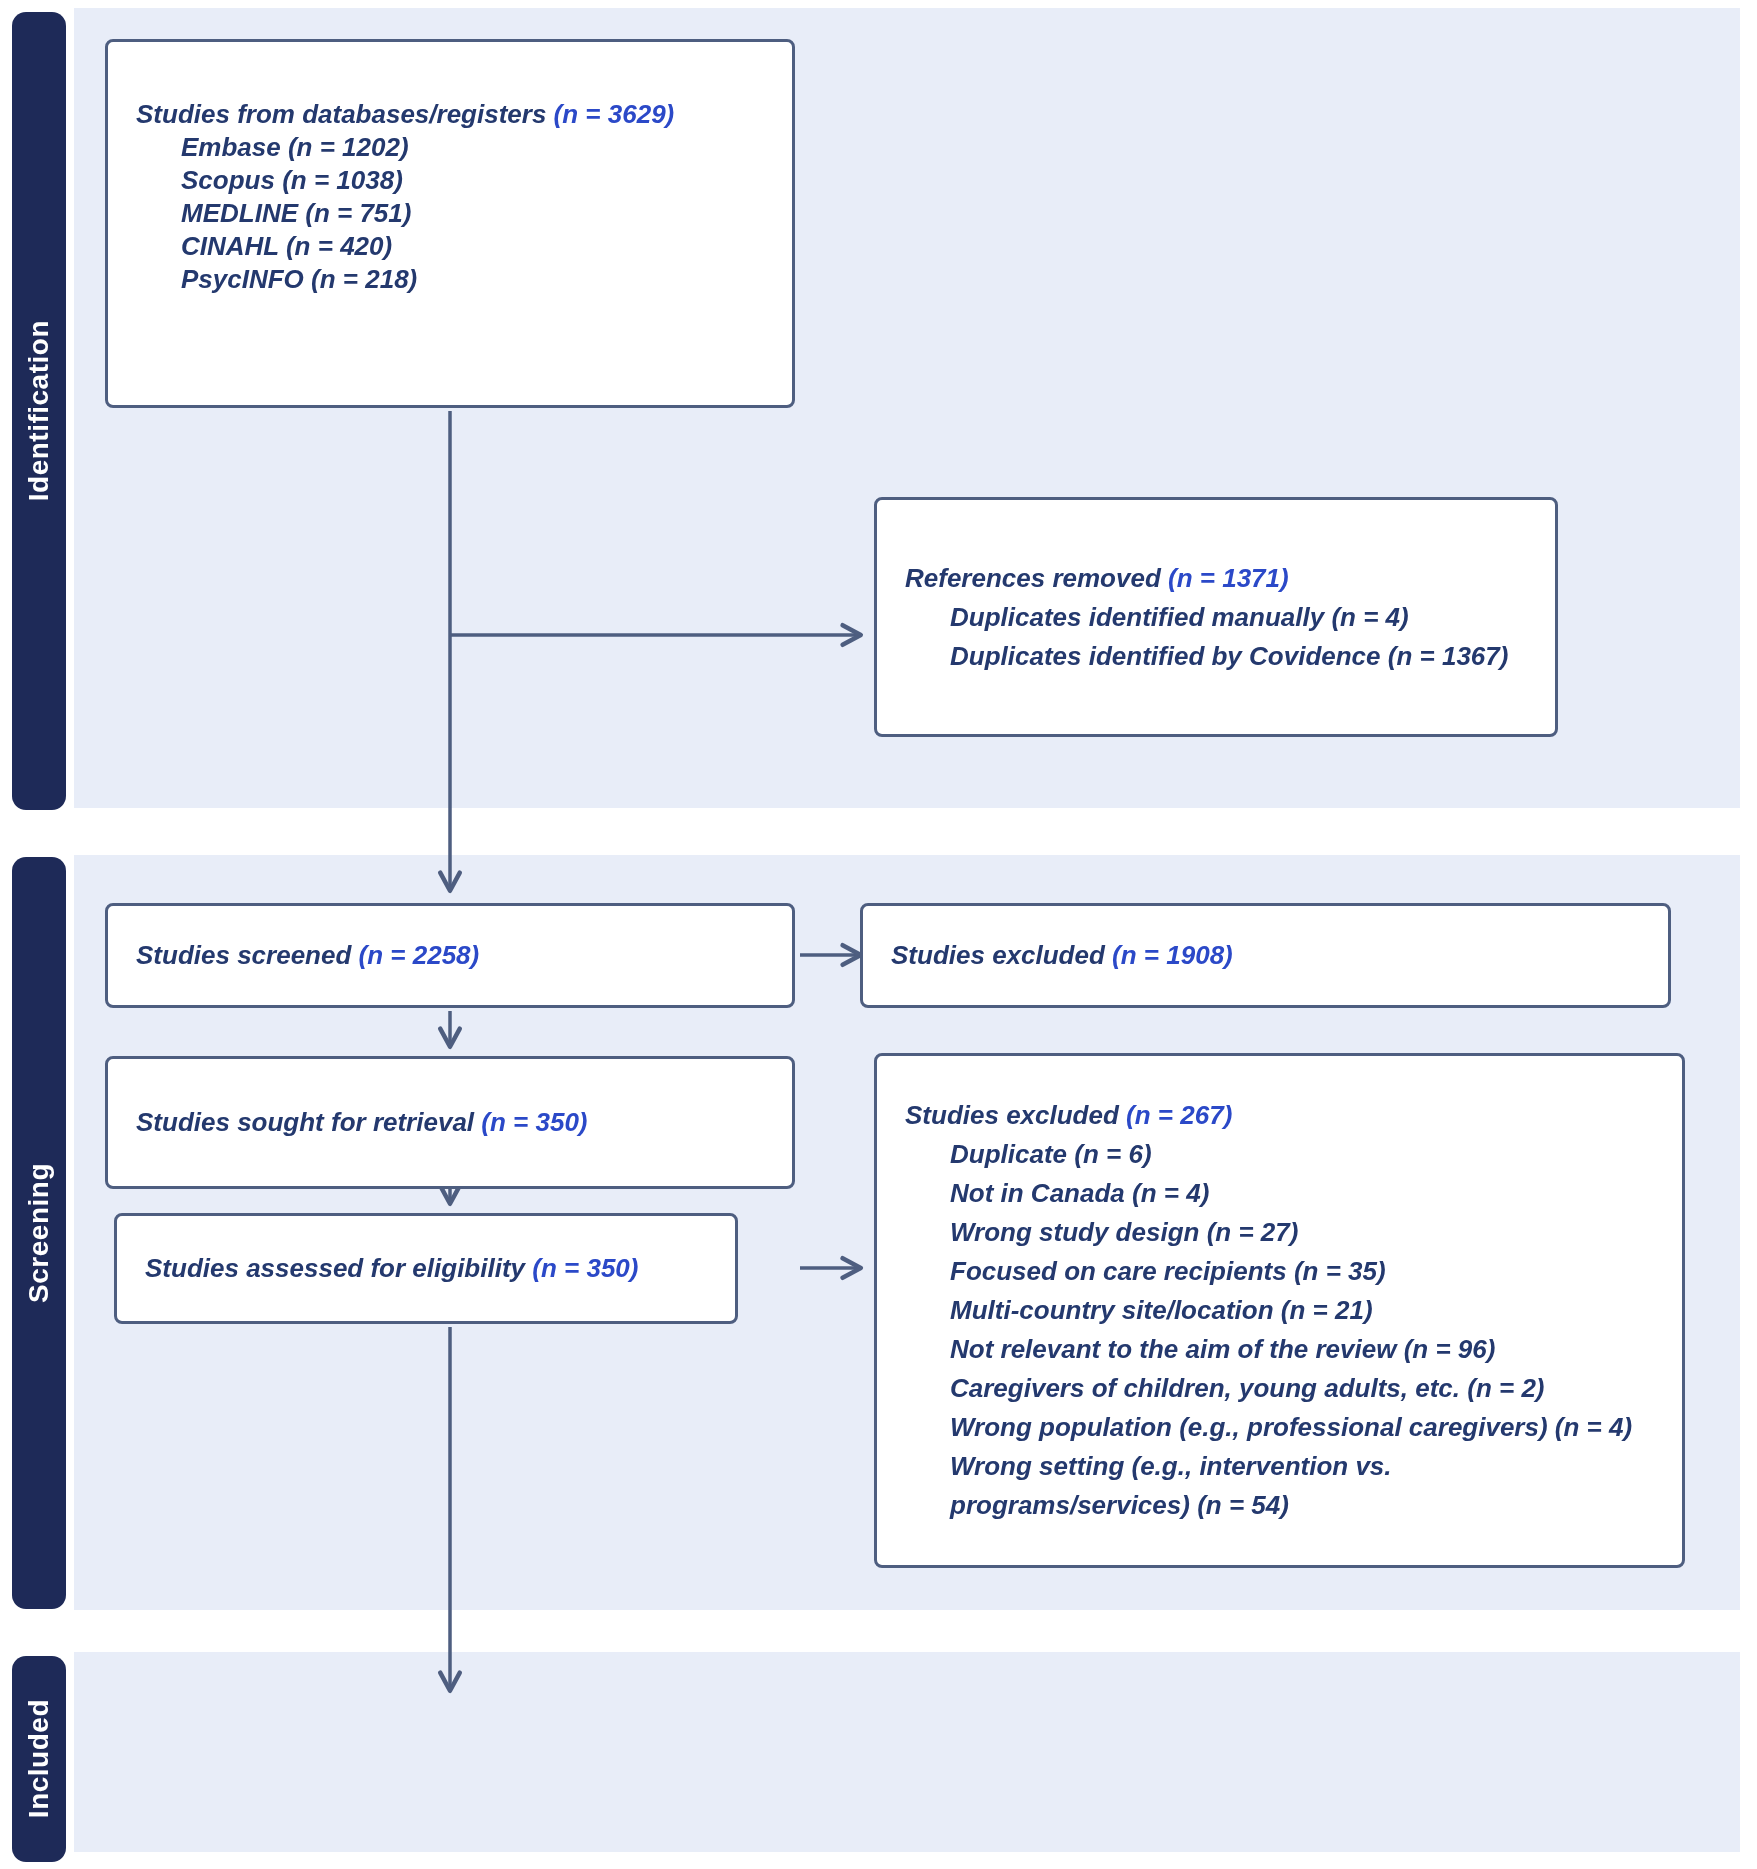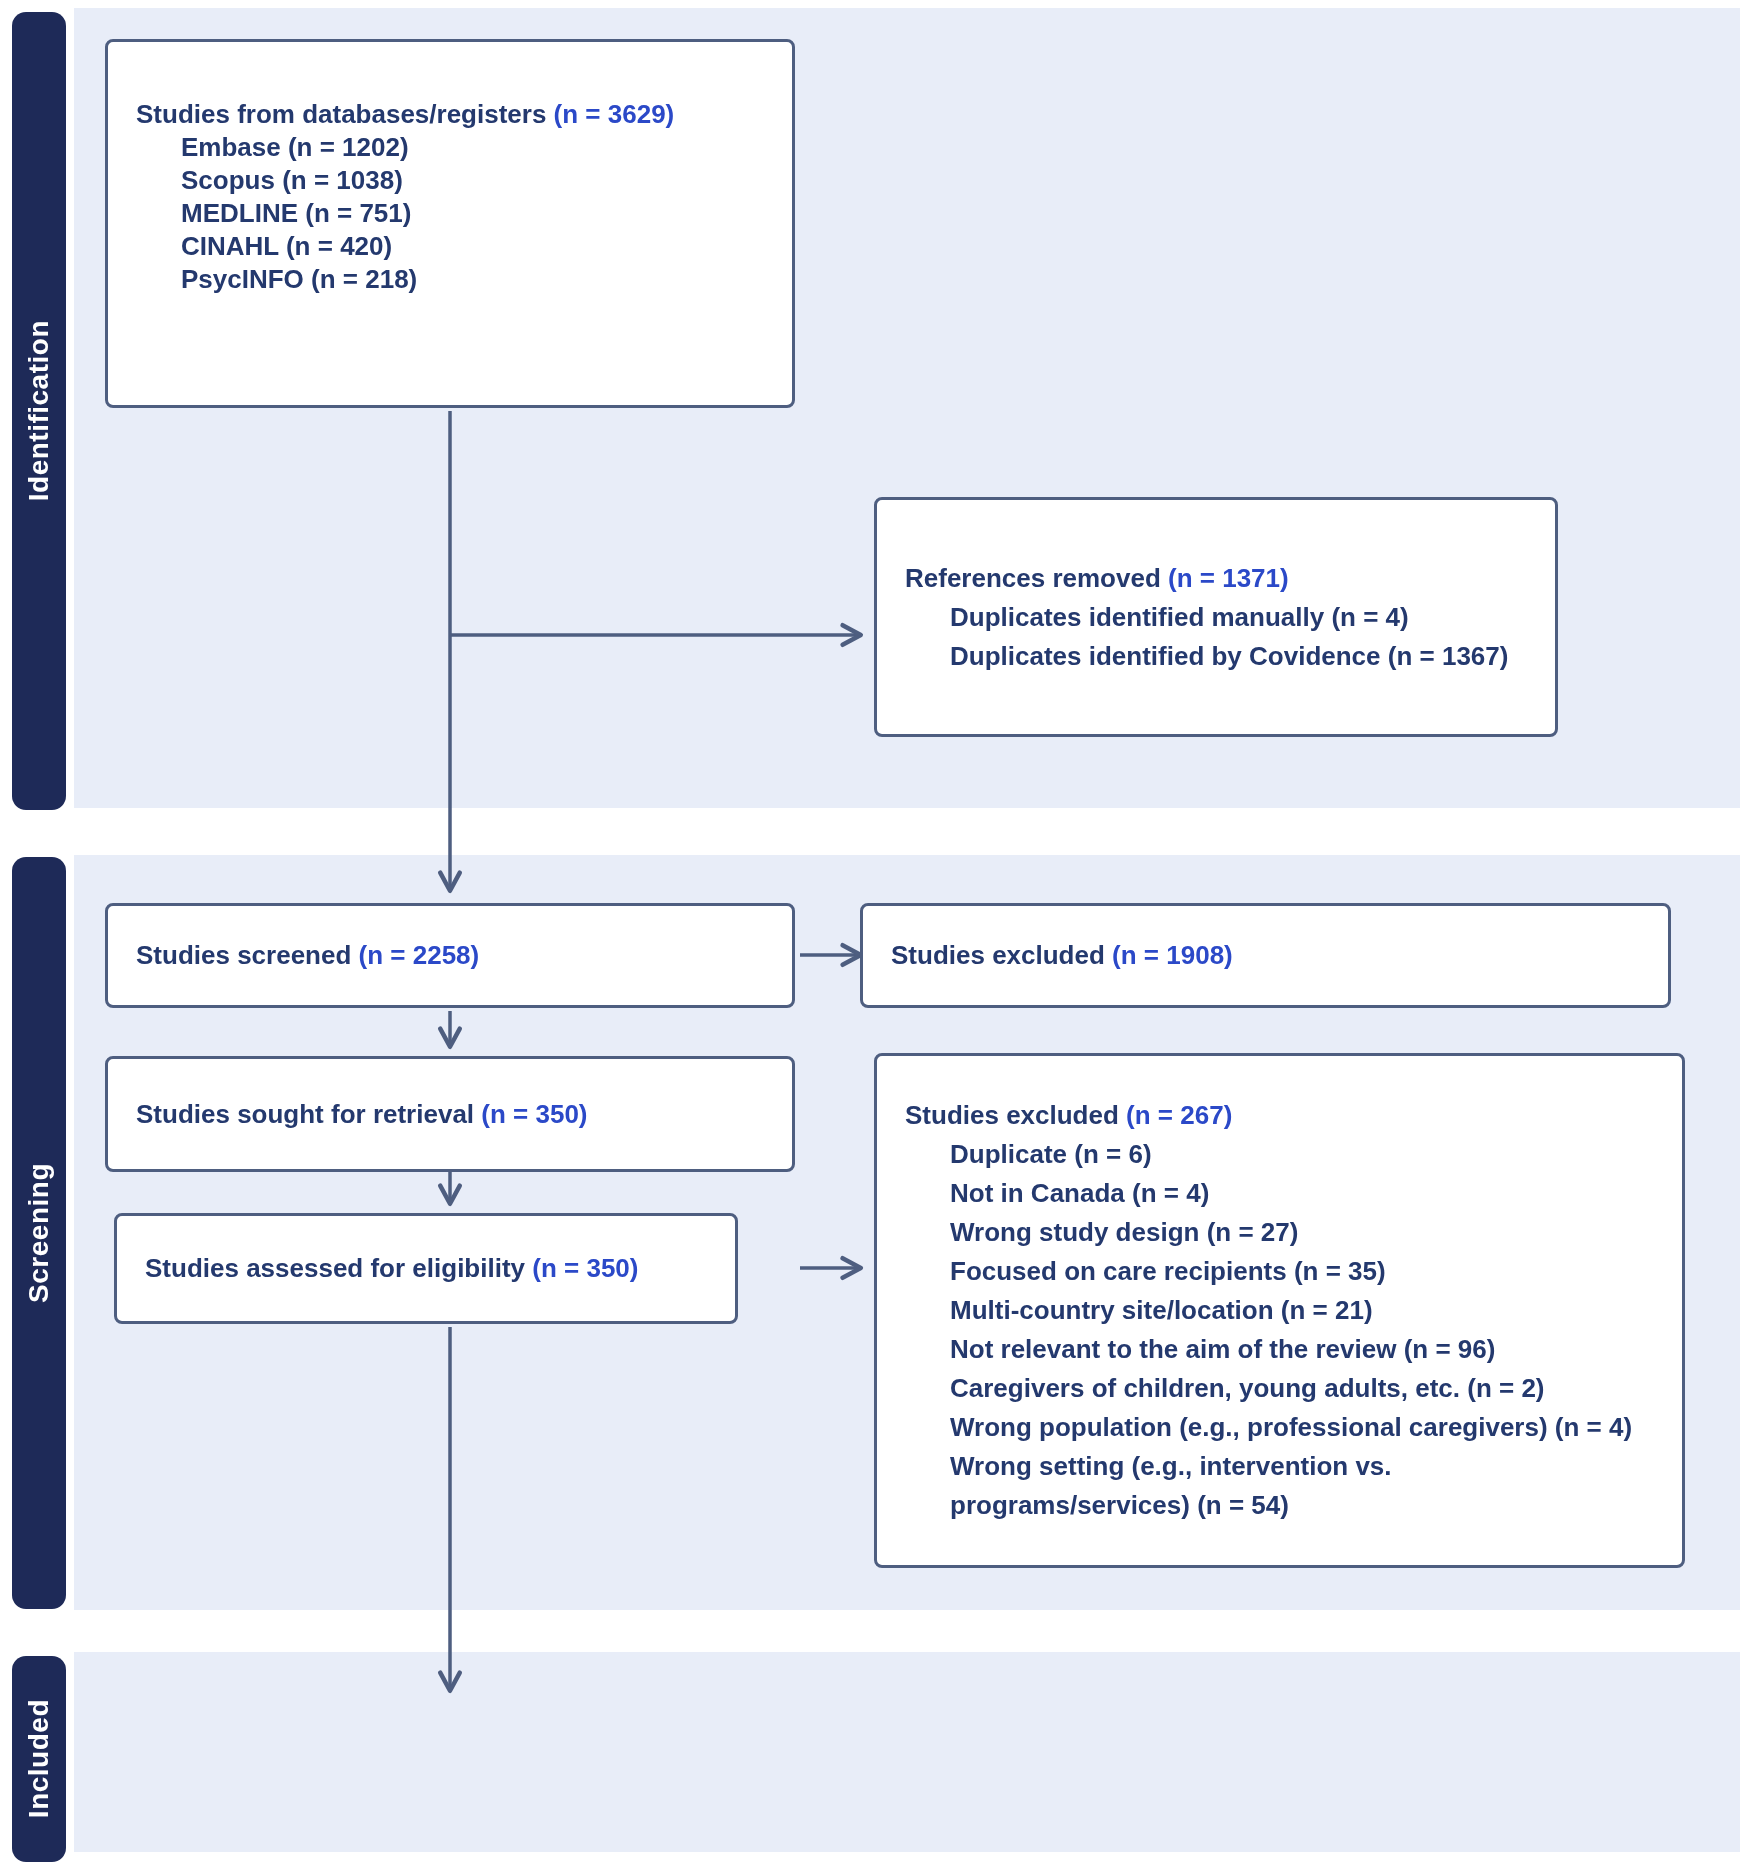--- a/index.html
+++ b/index.html
@@ -64,26 +64,27 @@
     border: 3px solid var(--box-border);
     border-radius: 8px;
     display: flex;
     flex-direction: column;
     justify-content: center;
     padding-left: 28px;
     padding-right: 18px;
     font-size: 26px;
     line-height: 39px;
     color: var(--text-navy);
+    font-style: italic;
   }
   #box-databases { left: 105px; top: 39px;   width: 690px; height: 369px; justify-content: flex-start; padding-top: 56px; line-height: 33px; }
   #box-references-removed { left: 874px; top: 497px; width: 684px; height: 240px; }
   #box-screened  { left: 105px; top: 903px;  width: 690px; height: 105px; }
   #box-excluded-screening { left: 860px; top: 903px; width: 811px; height: 105px; }
-  #box-sought    { left: 105px; top: 1056px; width: 690px; height: 116px; }
+  #box-sought    { left: 105px; top: 1056px; width: 690px; height: 133px; }
   #box-excluded-eligibility { left: 874px; top: 1053px; width: 811px; height: 515px; }
   #box-assessed  { left: 114px; top: 1213px; width: 624px; height: 111px; }
   #box-included  { left: 105px; top: 1700px; width: 690px; height: 110px; }
 
   .line { white-space: nowrap; }
   .line .t { color: var(--text-navy); font-weight: 600; }
   .line .c { color: var(--text-blue); font-weight: 700; }
   .item { padding-left: 45px; }
 </style>
 </head>

